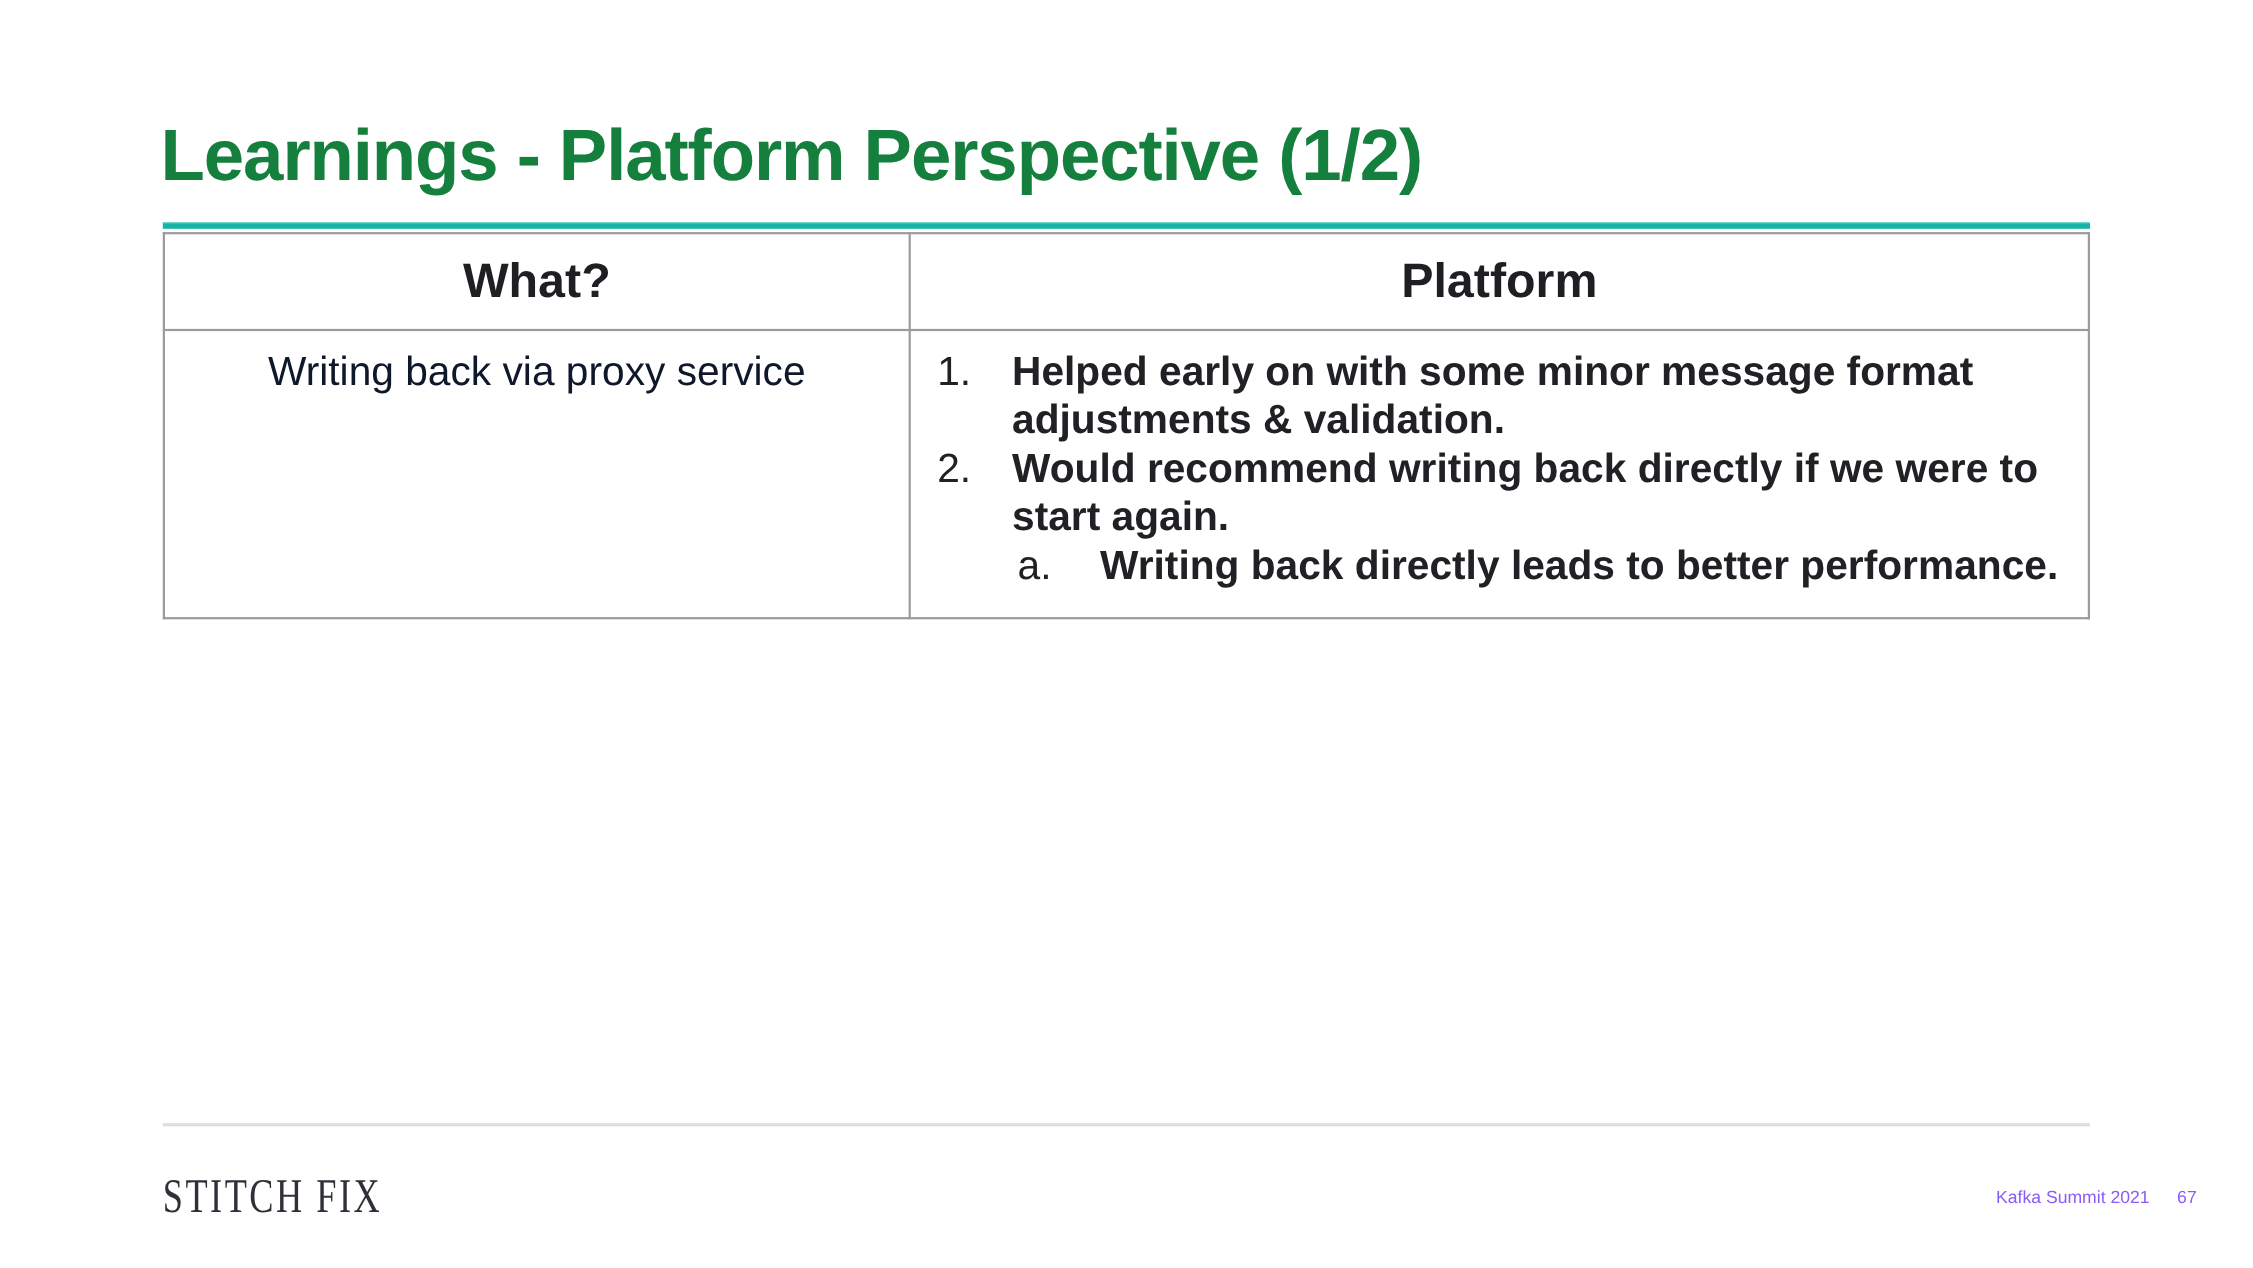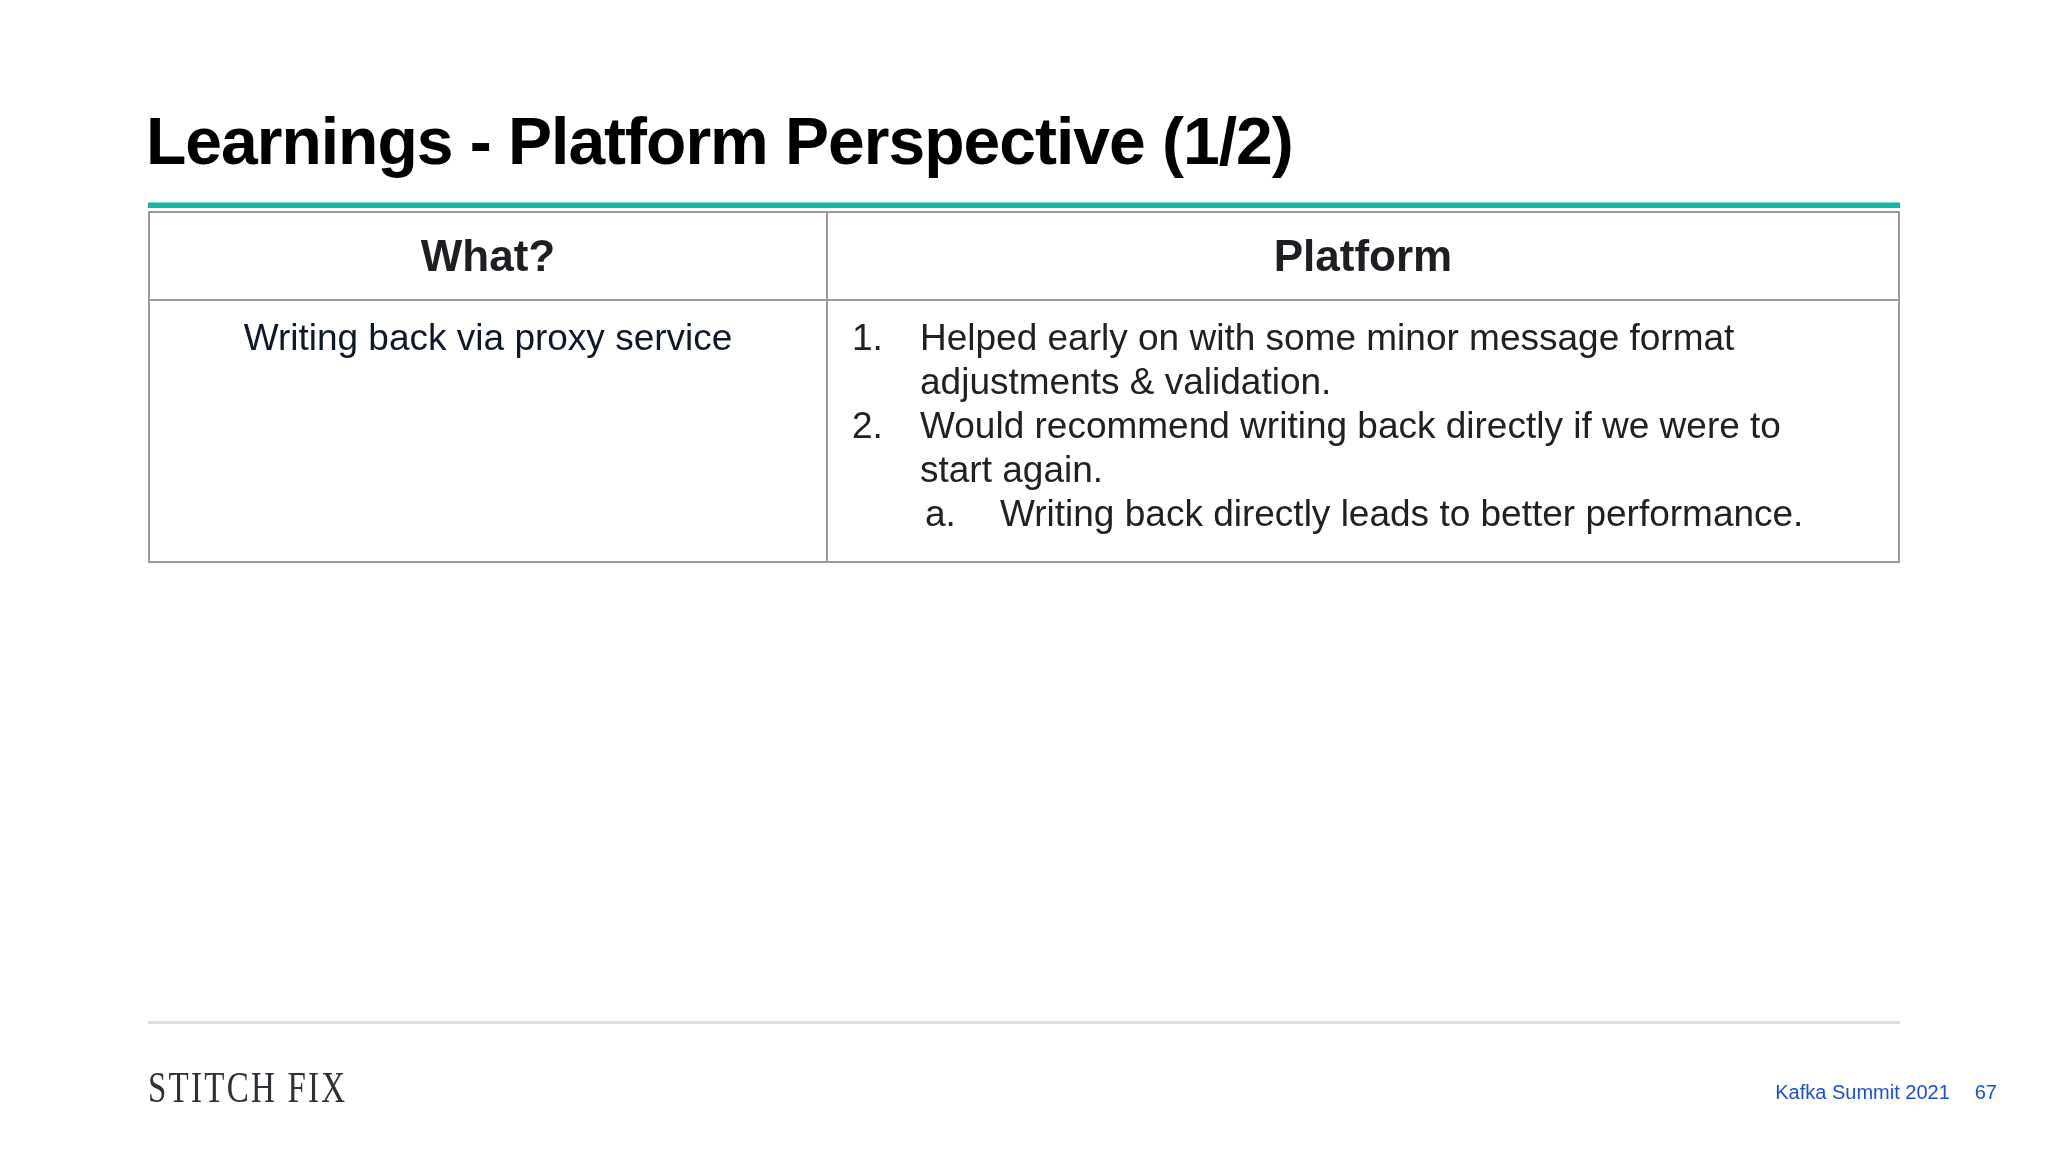--- a/index.html
+++ b/index.html
@@ -13,21 +13,21 @@
   }
   .slide{position:absolute;inset:0;}
 
   
   .slide-title{
     position:absolute;
     left:146px;top:64px;
     font-size:66px;line-height:1;
     font-weight:700;
     letter-spacing:-1px;
-    color:#000000;
+    color:#15803d;
     white-space:nowrap;
   }
 
   
   .accent-bar{
     position:absolute;
     left:148px;top:202px;
     width:1752px;height:6px;
     box-sizing:border-box;
     background:#17b3a6;
@@ -72,21 +72,21 @@
     text-align:left;
     font-size:37px;
     line-height:44px;
     padding:15px 18px 15px 24px;
     color:#202124;
   }
   .list-item{display:flex;align-items:flex-start;}
   .list-item .marker{flex:0 0 68px;}
   .list-item.sub{margin-left:73px;}
   .list-item.sub .marker{flex:0 0 75px;}
-  .li-text{white-space:pre-line;}
+  .li-text{white-space:pre-line;font-weight:bold;}
 
   
   .footer-divider{
     position:absolute;
     left:148px;top:1021px;
     width:1752px;height:3px;
     background:#dedede;
   }
   .stitchfix-logo{
     position:absolute;
@@ -95,22 +95,22 @@
     font-size:44px;line-height:1;
     letter-spacing:3px;
     color:#2e3138;
     transform:scaleX(0.75);
     transform-origin:left top;
     white-space:nowrap;
   }
   .footer-right{
     position:absolute;
     top:1082px;right:51px;
-    font-size:20px;line-height:1;
-    color:#1d4ed8;
+    font-size:16px;line-height:1;
+    color:#8b5cf6;
     white-space:nowrap;
     text-align:center;
   }
   .page-number{margin-left:25px;}
 </style>
 </head>
 <body>
 
 <div class="slide">
 

